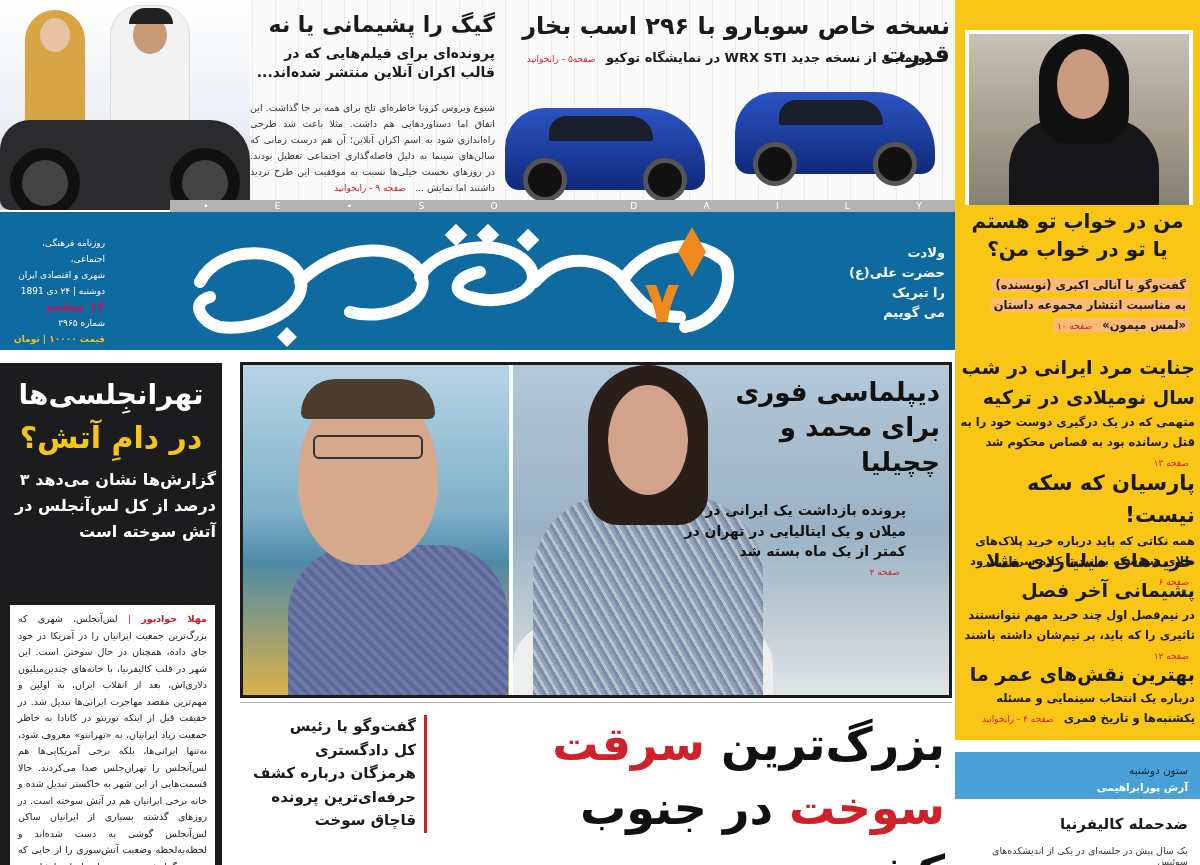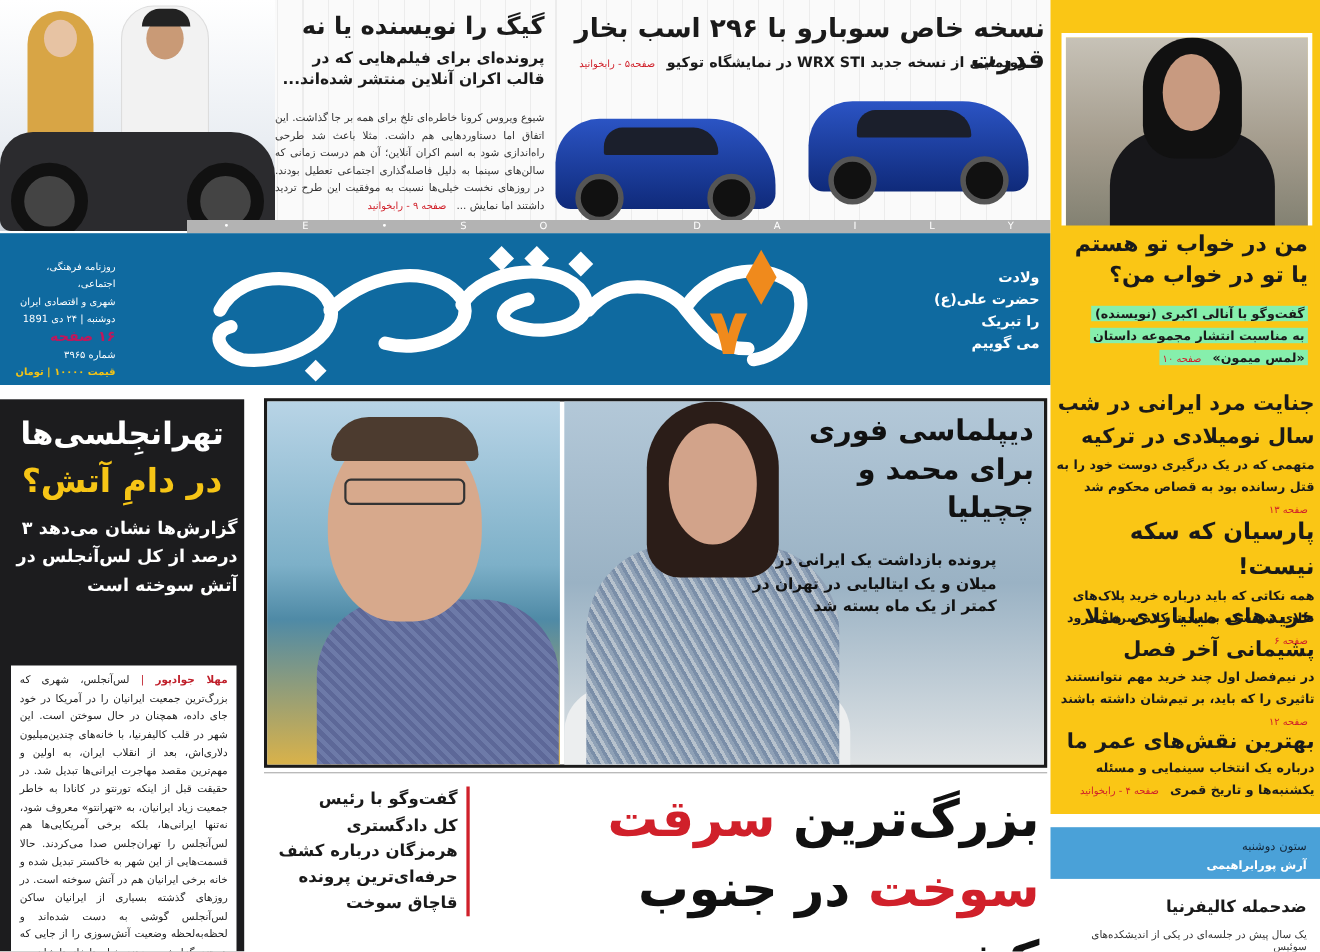--- a/index.html
+++ b/index.html
@@ -43,23 +43,23 @@
   .mh-info .price { color: #f3c316; font-weight: 700; }
   .logo { left: 180px; top: 222px; width: 560px; height: 130px; }
   .greet { right: 255px; top: 243px; width: 110px; color: #fff; font-size: 13px; line-height: 20px; font-weight: 700; text-align: right; }
 
   
   .rc-yellow { left: 955px; top: 0; width: 245px; height: 740px; background: #fac615; }
   .rc-photo { left: 965px; top: 30px; width: 228px; height: 200px; background: linear-gradient(180deg,#c7c2b7,#a49c8d 50%,#7a7a6b); border: 4px solid #fff; }
   .rc-photo .coat { position:absolute; left:40px; top:85px; width:150px; height:120px; background:#17171a; border-radius:50px 50px 0 0; }
   .rc-photo .scarf { position:absolute; left:70px; top:0; width:90px; height:110px; background:#111; border-radius:45px 45px 30px 30px; }
   .rc-photo .face { position:absolute; left:88px; top:15px; width:52px; height:70px; background:#c89a80; border-radius:50%; }
-  .rc-box-title { left: 960px; top: 205px; width: 235px; background: #fac615; font-weight: 700; font-size: 20px; line-height: 28px; text-align: right; padding: 2px 6px; }
+  .rc-box-title { left: 960px; top: 205px; width: 235px; background: #fac615; font-weight: 700; font-size: 20px; line-height: 28px; text-align: center; padding: 2px 6px; }
   .rc-box-sub { left: 960px; top: 275px; width: 235px; font-size: 11.5px; line-height: 20px; font-weight: 700; text-align: right; padding: 0 6px; }
-  .rc-box-sub span.l { background: #86efac; padding: 0 3px; margin-top: 31px; }
+  .rc-box-sub span.l { background: #fdba74; padding: 0 3px; margin-top: 31px; }
   .rc-h { font-weight: 700; text-align: right; }
   .rc-p { font-size: 11.5px; line-height: 20px; font-weight: 700; text-align: right; }
 
   .col-box { left: 955px; top: 752px; width: 245px; height: 113px; background: #ffffff; }
   .col-head { left: 955px; top: 752px; width: 245px; height: 47px; background: #4aa1d8; color: #123; text-align: right; padding: 10px 12px; font-size: 10.5px; line-height: 17px; }
   .col-head .author { color: #fff; font-weight: 700; }
   .col-title { left: 955px; top: 815px; width: 245px; text-align: right; padding: 0 12px; font-size: 15px; font-weight: 700; }
   .col-body { left: 955px; top: 845px; width: 245px; text-align: right; padding: 0 12px; font-size: 9.5px; color: #333; }
 
   
@@ -103,21 +103,21 @@
   <div class="rider2">
       <div class="face"></div>
       <div class="cap"></div>
     </div>
   <div class="bike">
       <div class="tire" style="left:10px"></div>
       <div class="tire" style="right:10px"></div>
     </div>
 </div>
 
-<div class="abs gig-title">گیگ را نویسنده یا نه</div>
+<div class="abs gig-title">گیگ را پشیمانی یا نه</div>
 <div class="abs gig-sub">پرونده‌ای برای فیلم‌هایی که در قالب اکران آنلاین منتشر شده‌اند...</div>
 <div class="abs gig-body">
   <span>شیوع ویروس کرونا خاطره‌ای تلخ برای همه بر جا گذاشت. این اتفاق اما دستاوردهایی هم داشت. مثلا باعث شد طرحی راه‌اندازی شود به اسم اکران آنلاین؛ آن هم درست زمانی که سالن‌های سینما به دلیل فاصله‌گذاری اجتماعی تعطیل بودند. در روزهای نخست خیلی‌ها نسبت به موفقیت این طرح تردید داشتند اما نمایش ...</span>
   <span class="red-sm">صفحه ۹ - رابخوانید</span>
 </div>
 
 <div class="abs subaru-title">نسخه خاص سوبارو با ۲۹۶ اسب بخار قدرت</div>
 <div class="abs subaru-sub">
   <span>رونمایی از نسخه جدید WRX STI در نمایشگاه توکیو</span>
   <span class="red-sm">صفحه۵ - رابخوانید</span>
@@ -243,20 +243,21 @@
 </div>
 <div class="ph photo-right">
   <div class="chair"></div>
     <div class="body"></div>
     <div class="hair"></div>
     <div class="face"></div>
 </div>
 <div class="abs pr-title">دیپلماسی فوری برای محمد و چچیلیا</div>
 <div class="abs pr-sub">
   <span>پرونده بازداشت یک ایرانی در میلان و یک ایتالیایی در تهران در کمتر از یک ماه بسته شد</span>
+  <div class="red-sm">صفحه ۲</div>
 </div>
 
 <div class="abs hr"></div>
 
 <div class="abs big-title">
   <div>
     <span>بزرگ‌ترین</span>
     <span class="hl">سرقت</span>
   </div>
   <div>

